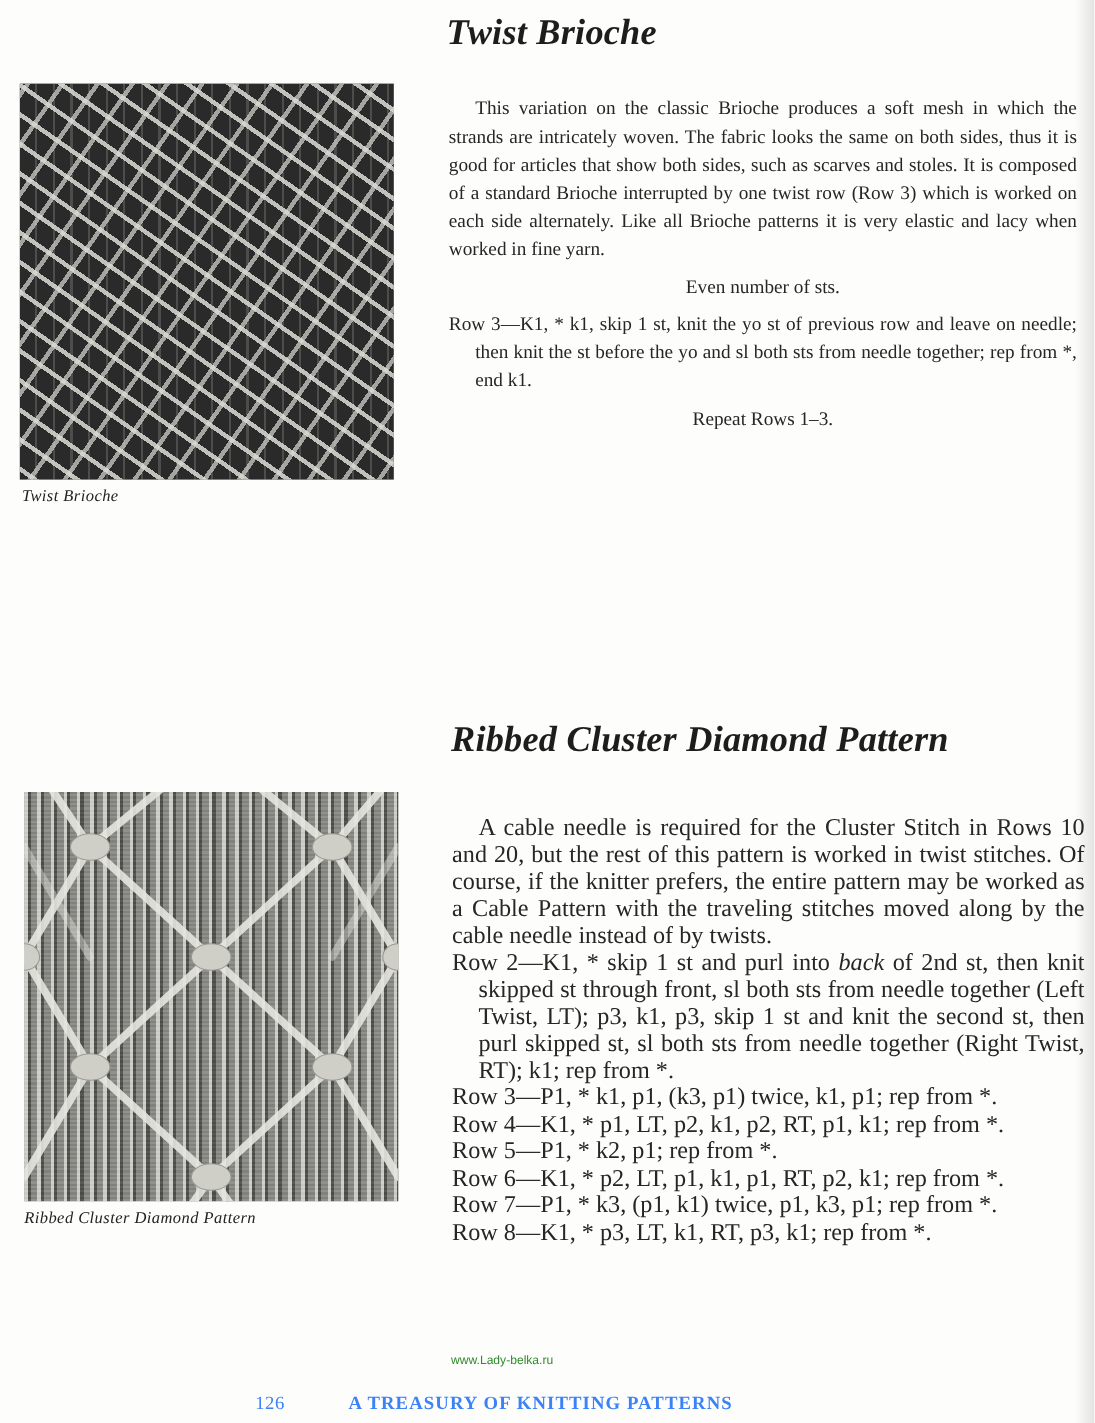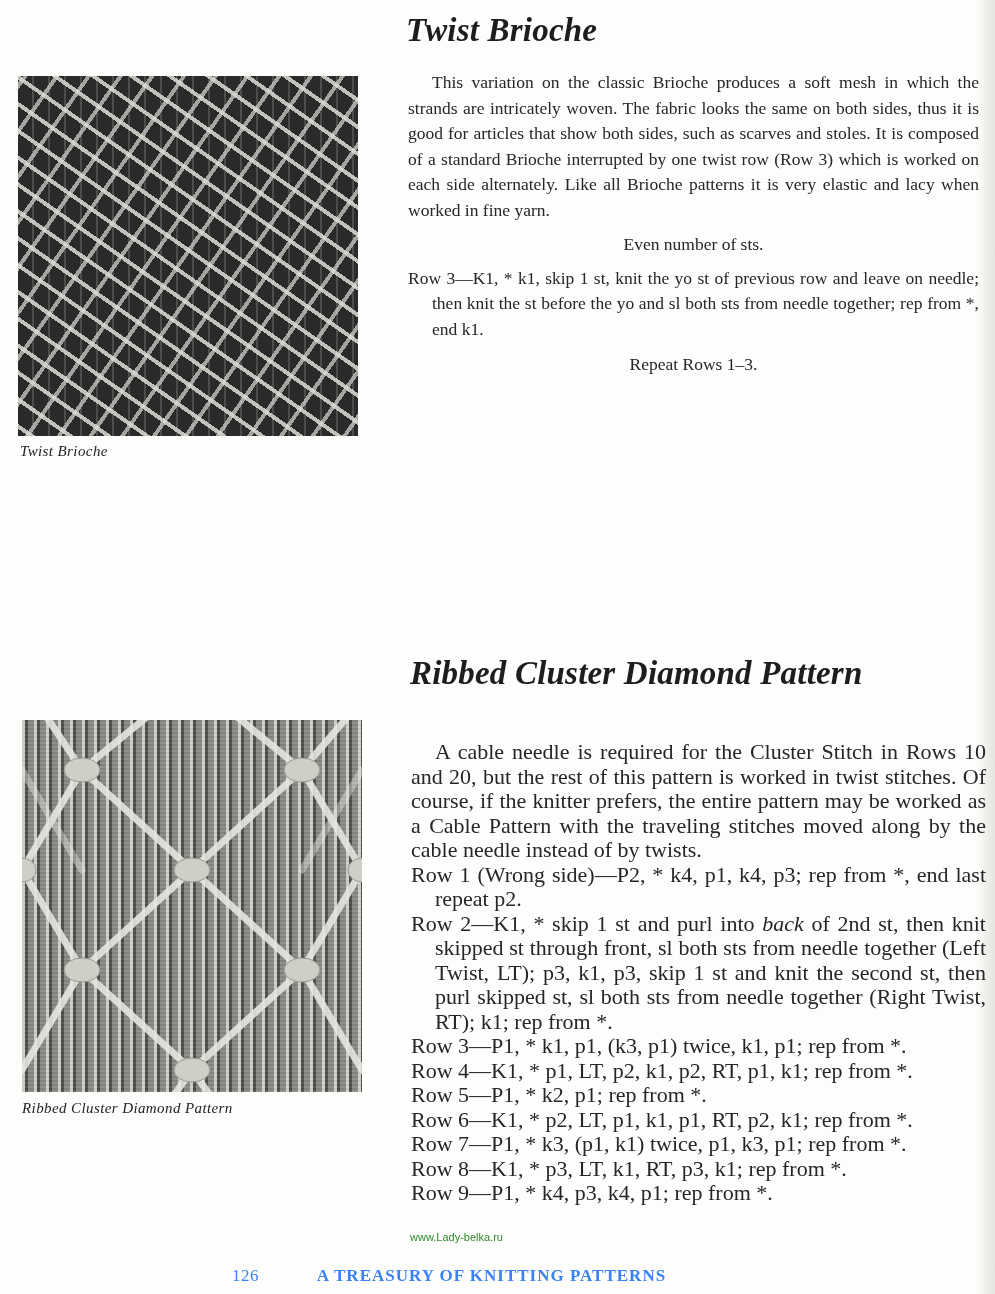--- a/index.html
+++ b/index.html
@@ -46,21 +46,21 @@
 
   .text-block {
     position: absolute; font-size: 17.5px; line-height: 25.5px; text-align: justify;
     color: #262626;
   }
   .text-block p { margin: 0; }
   .intro { text-indent: 24px; }
   .center-line { text-align: center; }
   .instr { padding-left: 24px; text-indent: -24px; text-align: justify; }
 
-  #block1 { left: 408px; top: 70px; width: 571px; }
+  #block1 { left: 408px; top: 86px; width: 571px; }
   #b1-stitches { margin-top: 9px !important; margin-bottom: 8px !important; }
   #b1-repeat { margin-top: 10px !important; }
 
   #block2 { left: 411px; top: 740px; width: 575px; font-size: 22px; line-height: 24.5px; }
   #b2-stitches { margin-top: 9px !important; margin-bottom: 8px !important; }
 
   .watermark {
     position: absolute; left: 410px; top: 1231px; font-family: "Liberation Sans", "DejaVu Sans", sans-serif;
     font-size: 11px; color: #2e8b2e;
   }
@@ -108,29 +108,27 @@
       <ellipse cx="170" cy="350" rx="18" ry="12"></ellipse>
       <ellipse cx="0" cy="150" rx="14" ry="12"></ellipse>
       <ellipse cx="340" cy="150" rx="14" ry="12"></ellipse>
     </g>
   </svg>
 </div>
 <p id="caption2" class="caption">Ribbed Cluster Diamond Pattern</p>
 
 <div id="block2" class="text-block">
   <p class="intro">A cable needle is required for the Cluster Stitch in Rows 10 and 20, but the rest of this pattern is worked in twist stitches. Of course, if the knitter prefers, the entire pattern may be worked as a Cable Pattern with the traveling stitches moved along by the cable needle instead of by twists.</p>
-  <p class="instr">Row 1 (Wrong side)—P2, * k4, p1, k4, p3; rep from *, end last repeat p2.</p>
   <p class="instr"><span>Row 2—K1, * skip 1 st and purl into </span><i>back</i><span> of 2nd st, then knit skipped st through front, sl both sts from needle together (Left Twist, LT); p3, k1, p3, skip 1 st and knit the second st, then purl skipped st, sl both sts from needle together (Right Twist, RT); k1; rep from *.</span></p>
   <p class="instr">Row 3—P1, * k1, p1, (k3, p1) twice, k1, p1; rep from *.</p>
   <p class="instr">Row 4—K1, * p1, LT, p2, k1, p2, RT, p1, k1; rep from *.</p>
   <p class="instr">Row 5—P1, * k2, p1; rep from *.</p>
   <p class="instr">Row 6—K1, * p2, LT, p1, k1, p1, RT, p2, k1; rep from *.</p>
   <p class="instr">Row 7—P1, * k3, (p1, k1) twice, p1, k3, p1; rep from *.</p>
   <p class="instr">Row 8—K1, * p3, LT, k1, RT, p3, k1; rep from *.</p>
-  <p class="instr">Row 9—P1, * k4, p3, k4, p1; rep from *.</p>
 </div>
 
 <a class="watermark">www.Lady-belka.ru</a>
 
 <div class="footer">
   <span class="page-num">126</span>
   <span class="book-title">A TREASURY OF KNITTING PATTERNS</span>
 </div>
 
 </body></html>

